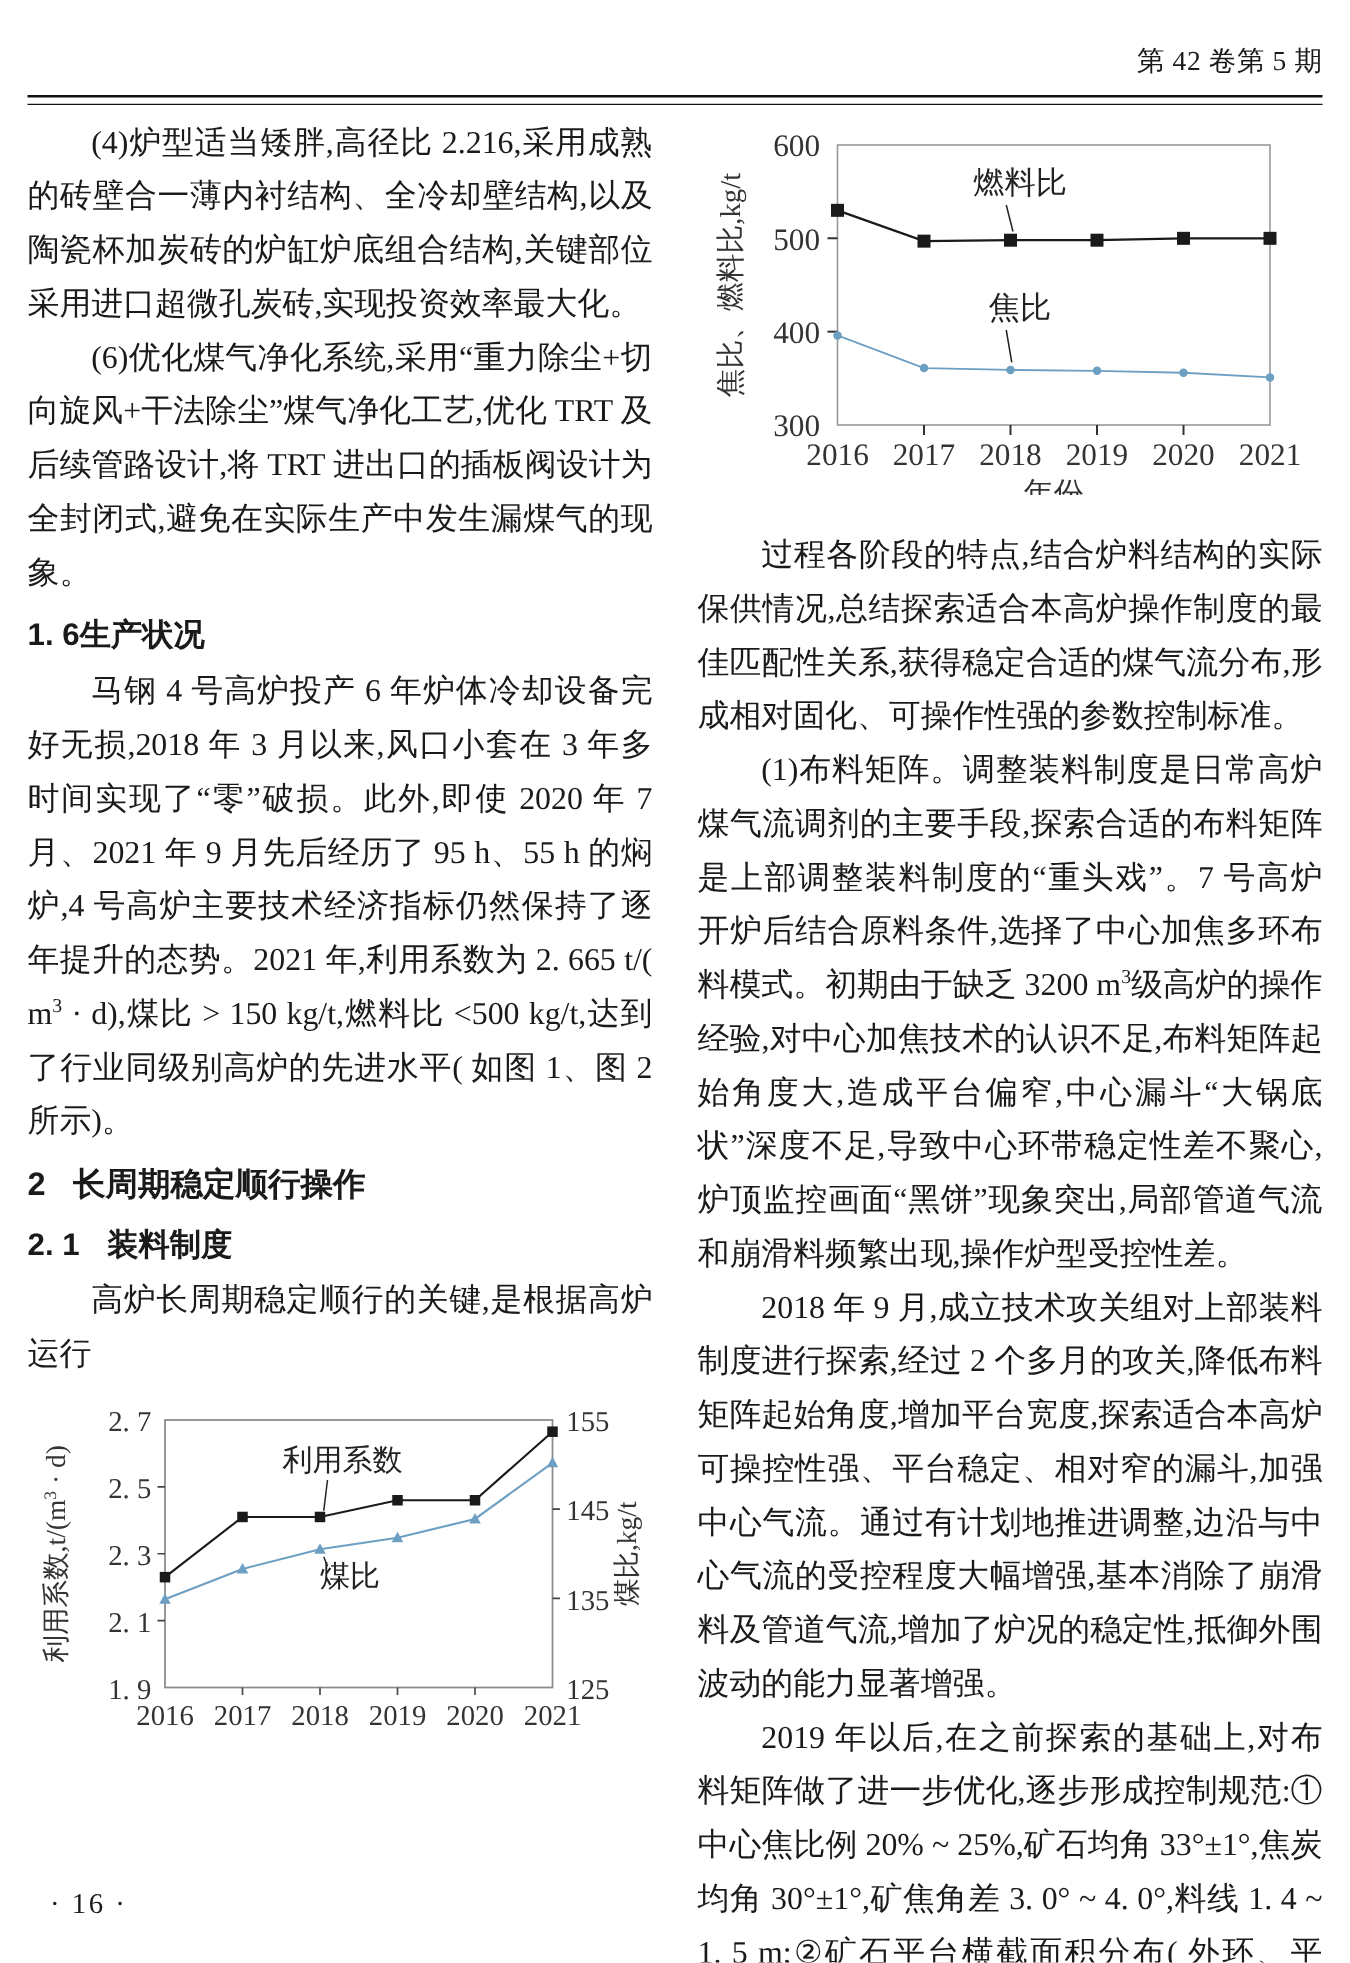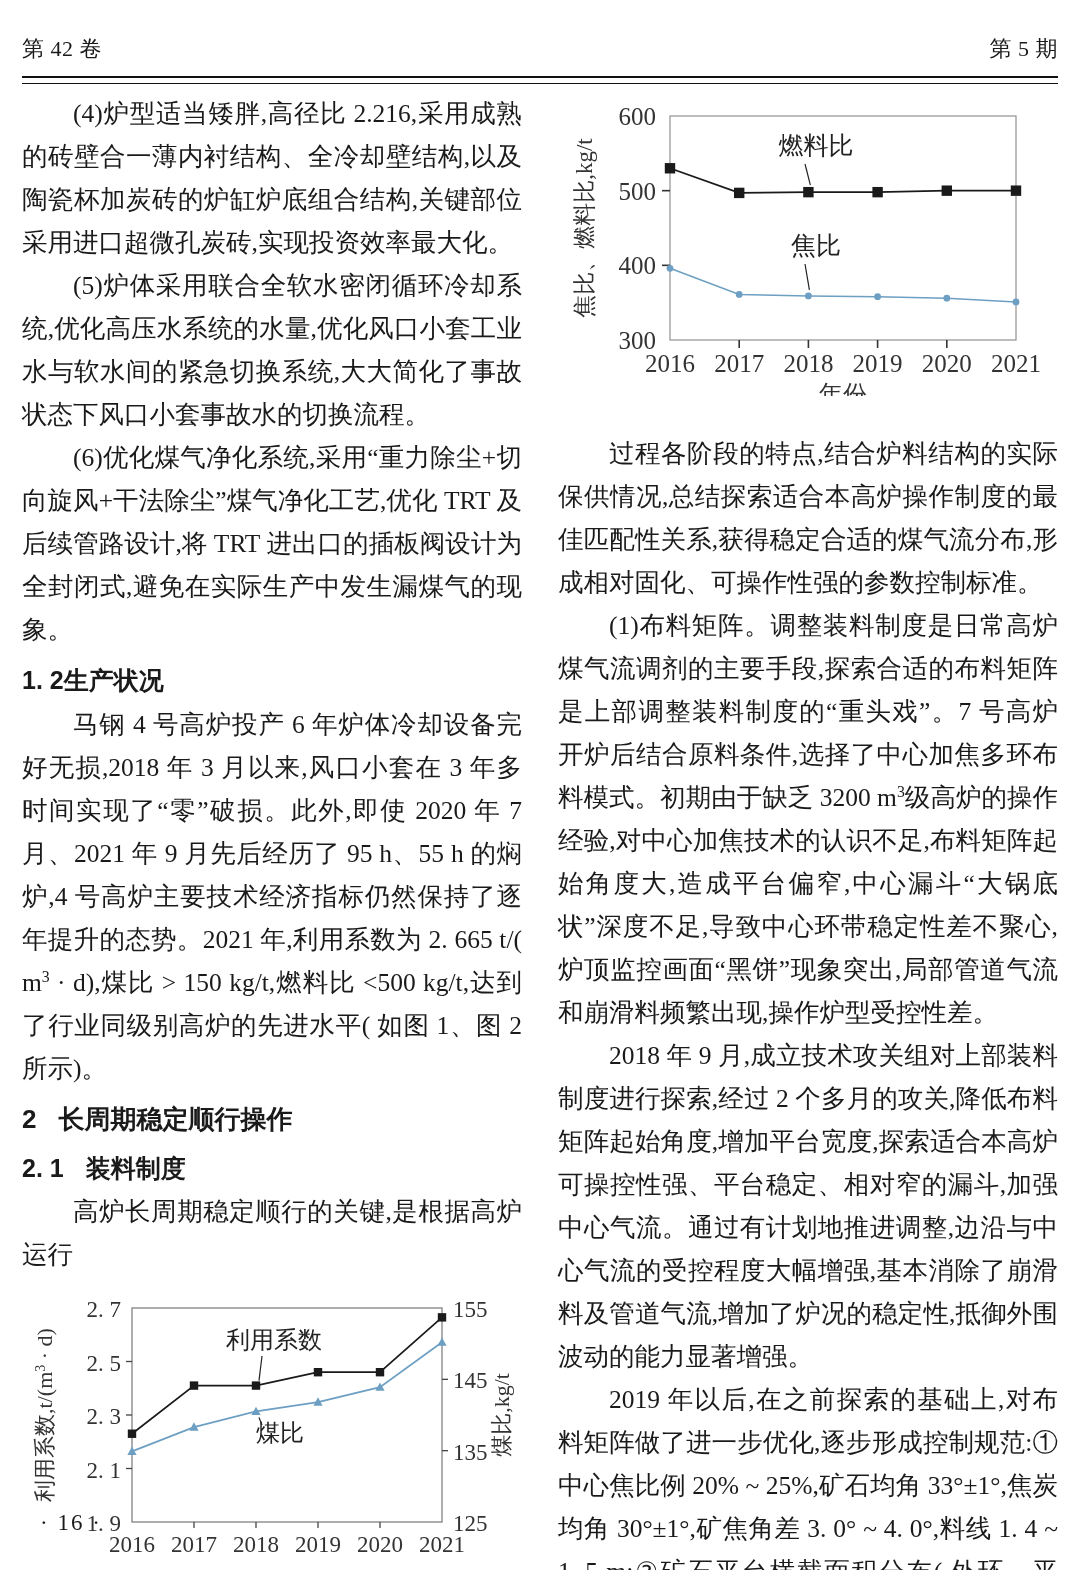--- a/index.html
+++ b/index.html
@@ -18,21 +18,21 @@
 
   
   .page-header {
     position: absolute;
     left: 22px;
     right: 22px;
     top: 34px;
     height: 44px;
     display: flex;
     align-items: flex-start;
-    justify-content: space-between;
+    justify-content: flex-end;
     font-size: 22px;
     letter-spacing: 0.5px;
   }
   .page-header .hd-center { flex: 1; text-align: center; }
   .rule-double {
     position: absolute;
     left: 22px;
     right: 22px;
     top: 76px;
     height: 5px;
@@ -115,25 +115,24 @@
   <span>第 42 卷</span>
   <span>第 5 期</span>
 </div>
 <div class="rule-double"></div>
 
 <div class="columns">
 
   <div class="col col-left">
 
     <p class="para">(4)炉型适当矮胖,高径比 2.216,采用成熟的砖壁合一薄内衬结构、全冷却壁结构,以及陶瓷杯加炭砖的炉缸炉底组合结构,关键部位采用进口超微孔炭砖,实现投资效率最大化。</p>
-    <p class="para">(5)炉体采用联合全软水密闭循环冷却系统,优化高压水系统的水量,优化风口小套工业水与软水间的紧急切换系统,大大简化了事故状态下风口小套事故水的切换流程。</p>
     <p class="para">(6)优化煤气净化系统,采用“重力除尘+切向旋风+干法除尘”煤气净化工艺,优化 TRT 及后续管路设计,将 TRT 进出口的插板阀设计为全封闭式,避免在实际生产中发生漏煤气的现象。</p>
 
     <h2 class="sub" style="margin:6px 0 0 0;font-size:25px;line-height:46px;font-family:'Liberation Sans','DejaVu Sans',sans-serif;font-weight:bold;">
-      <span class="num">1. 2</span><span>生产状况</span>
+      <span class="num">1. 6</span><span>生产状况</span>
     </h2>
 
     <p class="para"><span>马钢 4 号高炉投产 6 年炉体冷却设备完好无损,2018 年 3 月以来,风口小套在 3 年多时间实现了“零”破损。此外,即使 2020 年 7 月、2021 年 9 月先后经历了 95 h、55 h 的焖炉,4 号高炉主要技术经济指标仍然保持了逐年提升的态势。2021 年,利用系数为 2. 665 t/( m</span><sup class="sup">3</sup><span> · d),煤比 &gt; 150 kg/t,燃料比 &lt;500 kg/t,达到了行业同级别高炉的先进水平( 如图 1、图 2 所示)。</span></p>
 
     <h2 class="sec">
       <span class="num">2</span><span>长周期稳定顺行操作</span>
     </h2>
 
     <h3 class="sub">
       <span class="num">2. 1</span><span>装料制度</span>
@@ -242,21 +241,21 @@
             <circle cx="388.8" cy="204.18666666666667" r="3.4" fill="#6d9fc3"></circle>
             <circle cx="458" cy="207.92" r="3.4" fill="#6d9fc3"></circle>
             <text x="258" y="60" text-anchor="middle" font-size="25" font-family="&quot;Liberation Serif&quot;,&quot;DejaVu Serif&quot;,serif" fill="#222">燃料比</text>
             <line x1="247" y1="70" x2="252.4" y2="91.16" stroke="#222" stroke-width="1.2"></line>
             <text x="258" y="160" text-anchor="middle" font-size="25" font-family="&quot;Liberation Serif&quot;,&quot;DejaVu Serif&quot;,serif" fill="#222">焦比</text>
             <line x1="247" y1="170" x2="251.4" y2="195.94666666666666" stroke="#222" stroke-width="1.2"></line>
           </svg>
       </div>
     </div>
 
-    <p class="para" style="margin-top:36px;">过程各阶段的特点,结合炉料结构的实际保供情况,总结探索适合本高炉操作制度的最佳匹配性关系,获得稳定合适的煤气流分布,形成相对固化、可操作性强的参数控制标准。</p>
+    <p class="para" style="margin-top:26px;">过程各阶段的特点,结合炉料结构的实际保供情况,总结探索适合本高炉操作制度的最佳匹配性关系,获得稳定合适的煤气流分布,形成相对固化、可操作性强的参数控制标准。</p>
 
     <p class="para"><span>(1)布料矩阵。调整装料制度是日常高炉煤气流调剂的主要手段,探索合适的布料矩阵是上部调整装料制度的“重头戏”。7 号高炉开炉后结合原料条件,选择了中心加焦多环布料模式。初期由于缺乏 3200 m</span><sup class="sup">3</sup><span>级高炉的操作经验,对中心加焦技术的认识不足,布料矩阵起始角度大,造成平台偏窄,中心漏斗“大锅底状”深度不足,导致中心环带稳定性差不聚心,炉顶监控画面“黑饼”现象突出,局部管道气流和崩滑料频繁出现,操作炉型受控性差。</span></p>
 
     <p class="para">2018 年 9 月,成立技术攻关组对上部装料制度进行探索,经过 2 个多月的攻关,降低布料矩阵起始角度,增加平台宽度,探索适合本高炉可操控性强、平台稳定、相对窄的漏斗,加强中心气流。通过有计划地推进调整,边沿与中心气流的受控程度大幅增强,基本消除了崩滑料及管道气流,增加了炉况的稳定性,抵御外围波动的能力显著增强。</p>
     <p class="para">2019 年以后,在之前探索的基础上,对布料矩阵做了进一步优化,逐步形成控制规范:①中心焦比例 20% ~ 25%,矿石均角 33°±1°,焦炭均角 30°±1°,矿焦角差 3. 0° ~ 4. 0°,料线 1. 4 ~ 1. 5 m;②矿石平台横截面积分布( 外环、平台、漏斗)接近三等分原则,矿石布料最外挡落点距炉墙约 600 mm;③控制矿石料流量为 950 ~ 1 150 kg/s,焦炭料流量为 140 ~150 kg/s;④炉顶温度 100 ~150 ℃,十字测温 CCT 450±100 ℃,边沿 4 点温度 80 ~100 ℃。这几年 4 号高炉的布料矩阵见表 1,典型的休风料面形状( 激光扫描图)如图 3 所示。</p>
 
   </div>
 
 </div>
 

